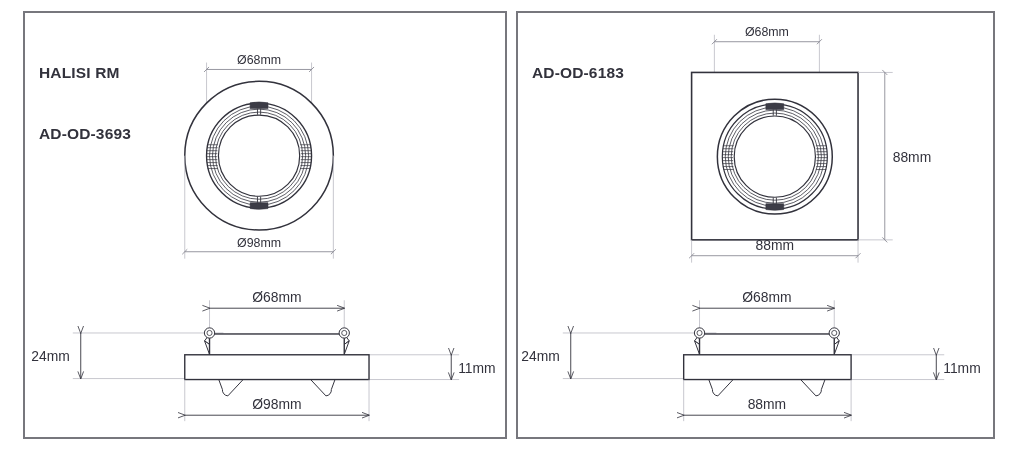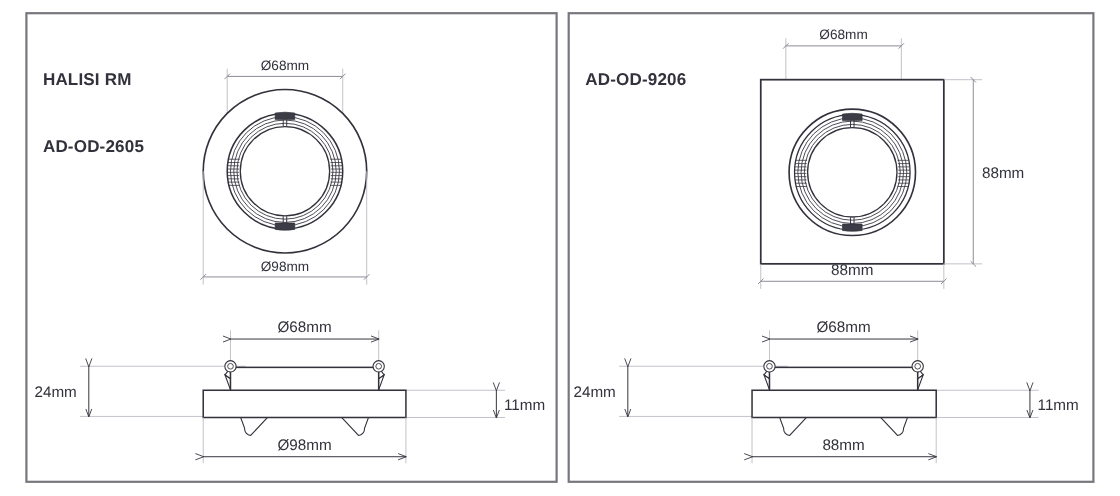--- a/index.html
+++ b/index.html
@@ -58,21 +58,21 @@
   .dimtext-lg { font-size: 14px; }
 </style>
 </head>
 <body>
 
 <div class="sheet">
 
   <div class="panel" id="panel-left">
     <div class="panel-title">
       <span class="ln">HALISI RM</span>
-      <span class="ln">AD-OD-2605</span>
+      <span class="ln">AD-OD-3693</span>
     </div>
 
     <svg class="drawing" viewBox="0 0 484 428" width="484" height="428">
       <defs>
         <marker id="tickL" markerWidth="10" markerHeight="10" refX="5" refY="5" orient="auto">
           <line x1="2.2" y1="7.8" x2="7.8" y2="2.2" stroke="#8b8b95" stroke-width="1"></line>
         </marker>
         <marker id="arrL" markerWidth="9" markerHeight="9" refX="8" refY="4.5" orient="auto">
           <path d="M0,1.3 L8.5,4.5 L0,7.7" fill="none" stroke="#32323c" stroke-width="0.9"></path>
         </marker>
@@ -191,21 +191,21 @@
           <line x1="347" y1="370" x2="347" y2="412" stroke="#b9b9c2" stroke-width="0.8"></line>
           <line x1="161" y1="406" x2="347" y2="406" stroke="#32323c" stroke-width="0.9" marker-start="url(#arrL)" marker-end="url(#arrL)"></line>
           <text class="dimtext-lg" x="254" y="400" text-anchor="middle">Ø98mm</text>
         </g>
       </g>
     </svg>
   </div>
 
   <div class="panel" id="panel-right">
     <div class="panel-title">
-      <span class="ln">AD-OD-9206</span>
+      <span class="ln">AD-OD-6183</span>
     </div>
 
     <svg class="drawing" viewBox="0 0 479 428" width="479" height="428">
       <defs>
         <marker id="tickR" markerWidth="10" markerHeight="10" refX="5" refY="5" orient="auto">
           <line x1="2.2" y1="7.8" x2="7.8" y2="2.2" stroke="#8b8b95" stroke-width="1"></line>
         </marker>
         <marker id="arrR" markerWidth="9" markerHeight="9" refX="8" refY="4.5" orient="auto">
           <path d="M0,1.3 L8.5,4.5 L0,7.7" fill="none" stroke="#32323c" stroke-width="0.9"></path>
         </marker>

